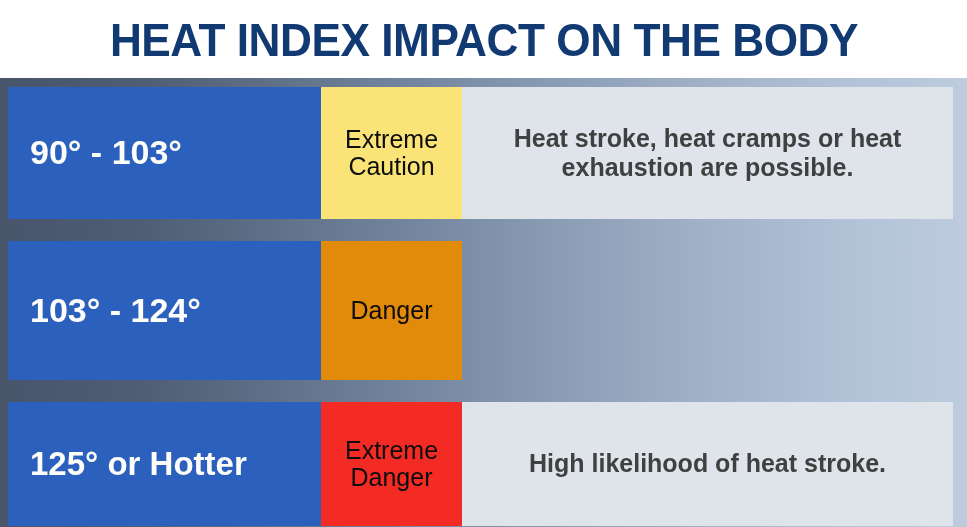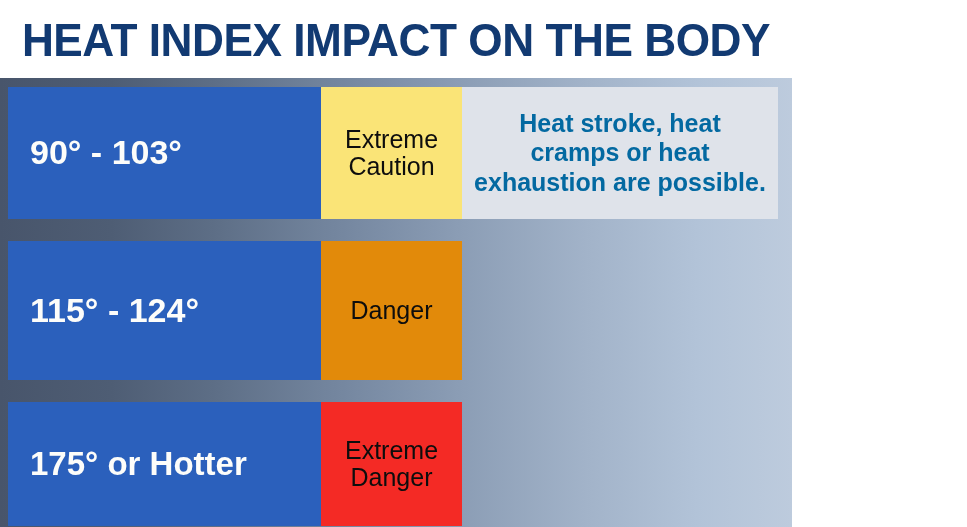--- a/index.html
+++ b/index.html
@@ -9,21 +9,21 @@
   }
   body {
     width: 967px;
     height: 527px;
     overflow: hidden;
     font-family: "Liberation Sans", sans-serif;
   }
 
   .infographic {
     position: relative;
-    width: 792px;
+    width: 967px;
     height: 527px;
     box-sizing: border-box;
   }
 
   
   .title-bar {
     height: 78px;
     background: #ffffff;
     display: flex;
     align-items: center;
@@ -118,21 +118,21 @@
   .desc-cell {
     flex: 1 1 auto;
     background: #dfe3ea;
     display: flex;
     align-items: center;
     justify-content: center;
     padding: 0 12px;
     box-sizing: border-box;
   }
   .desc-text {
-    color: #0369a1;
+    color: #404040;
     font-family: "Liberation Sans", sans-serif;
     font-weight: bold;
     font-size: 25px;
     line-height: 1.18;
     text-align: center;
     white-space: pre-line;
   }
   .row-2 .desc-text { font-size: 24px; }
 </style>
 </head>
@@ -157,33 +157,36 @@
       <div class="desc-cell">
         <span class="desc-text">Heat stroke, heat cramps or heat
 exhaustion are possible.</span>
       </div>
     </div>
 
     <div class="row-gap"></div>
 
     <div class="row row-2">
       <div class="temp-cell">
-        <span class="temp-text">115° - 124°</span>
+        <span class="temp-text">103° - 124°</span>
       </div>
       <div class="level-cell level-danger">
         <span class="level-text">Danger</span>
       </div>
     </div>
 
     <div class="row-gap-2"></div>
 
     <div class="row row-3">
       <div class="temp-cell">
-        <span class="temp-text">175° or Hotter</span>
+        <span class="temp-text">125° or Hotter</span>
       </div>
       <div class="level-cell level-extreme">
         <span class="level-text">Extreme
 Danger</span>
+      </div>
+      <div class="desc-cell">
+        <span class="desc-text">High likelihood of heat stroke.</span>
       </div>
     </div>
 
   </div>
 </div>
 
 </body></html>

